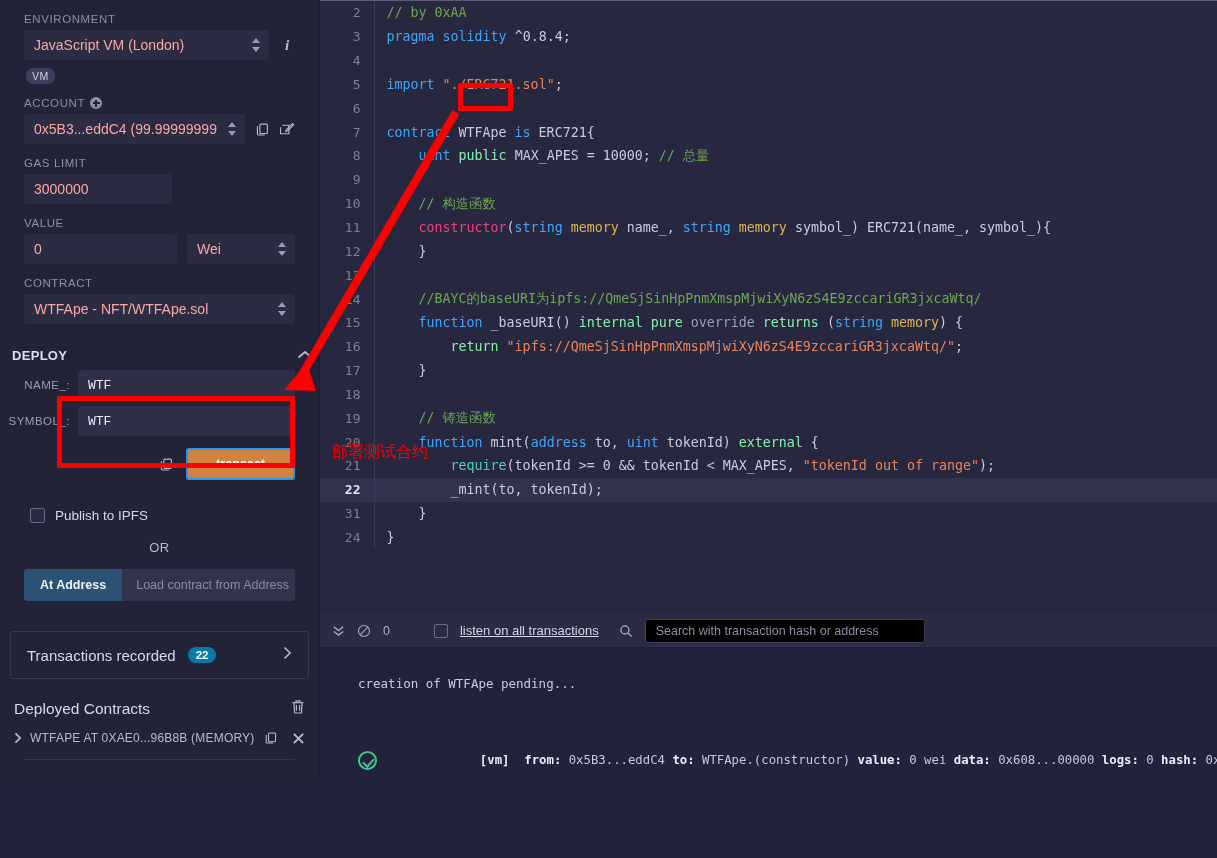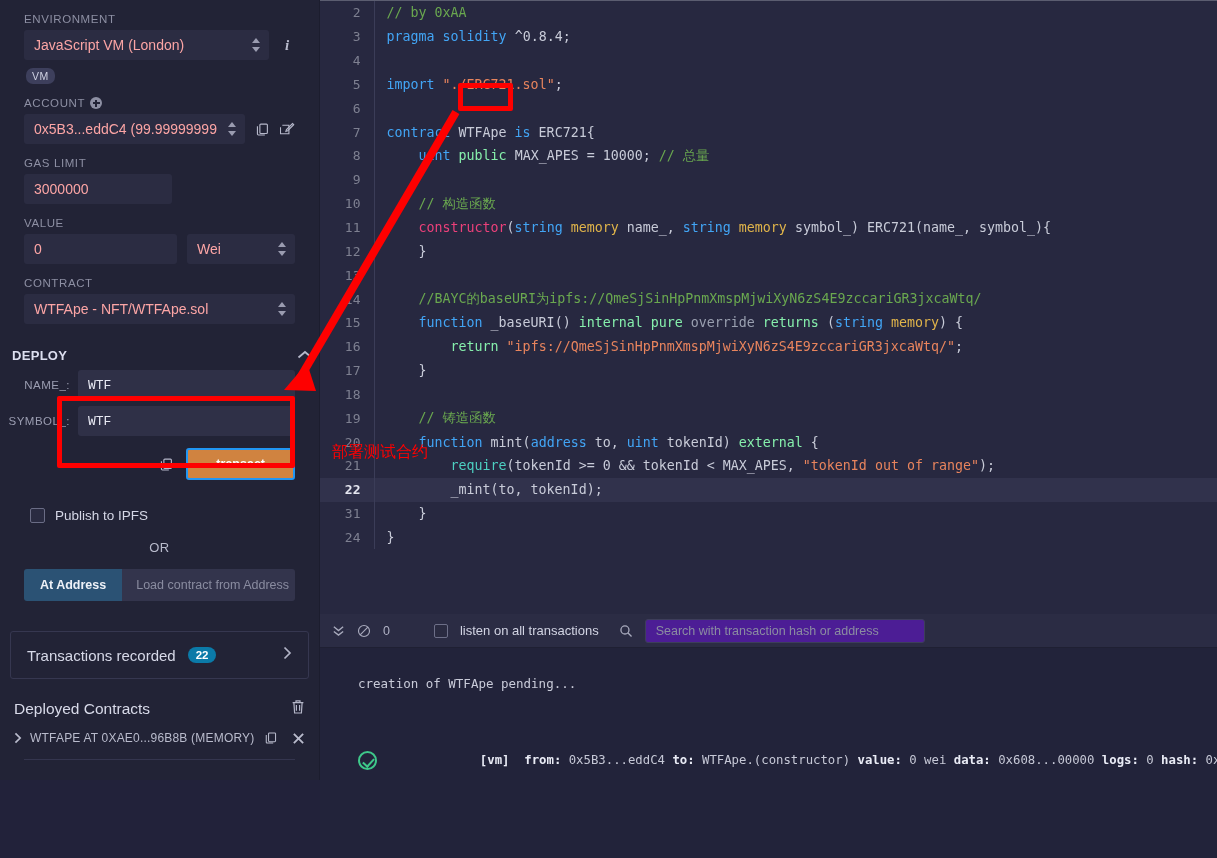--- a/index.html
+++ b/index.html
@@ -174,23 +174,23 @@
 
   
   #terminal { flex: 1; background: #22233a; display: flex; flex-direction: column; }
   .term-bar {
     height: 34px; background: #2b2c44; display: flex; align-items: center;
     padding: 0 12px; gap: 12px; border-bottom: 1px solid #1f2033;
   }
   .term-icon { color: #a9abbd; line-height: 0; cursor: pointer; }
   .term-zero { color: #b0b2c4; font-size: 12.5px; }
   .term-chk { width: 14px; height: 14px; border: 1px solid #6d6f88; border-radius: 2px; background: #2a2b41; }
-  .term-chk-label { color: #d2d4e3; font-size: 13px; }
+  .term-chk-label { color: #d2d4e3; font-size: 13px; text-decoration: underline; }
   .search-inp {
-    width: 280px; height: 24px; background: #4c1d95; border: 1px solid #3d3e5a;
+    width: 280px; height: 24px; background: #000000; border: 1px solid #3d3e5a;
     border-radius: 3px; color: #9a9cb0; font-size: 12.5px; padding: 0 10px;
     font-family: "Liberation Sans", sans-serif;
   }
   .search-inp::placeholder { color: #8b8da1; }
   .term-body { flex: 1; position: relative; padding: 28px 0 0 38px; }
   .term-pending {
     color: #c9cbd9; font-size: 12.5px;
     font-family: "DejaVu Sans Mono", monospace;
   }
   .term-log-row { display: flex; align-items: center; gap: 14px; margin-top: 48px; }

